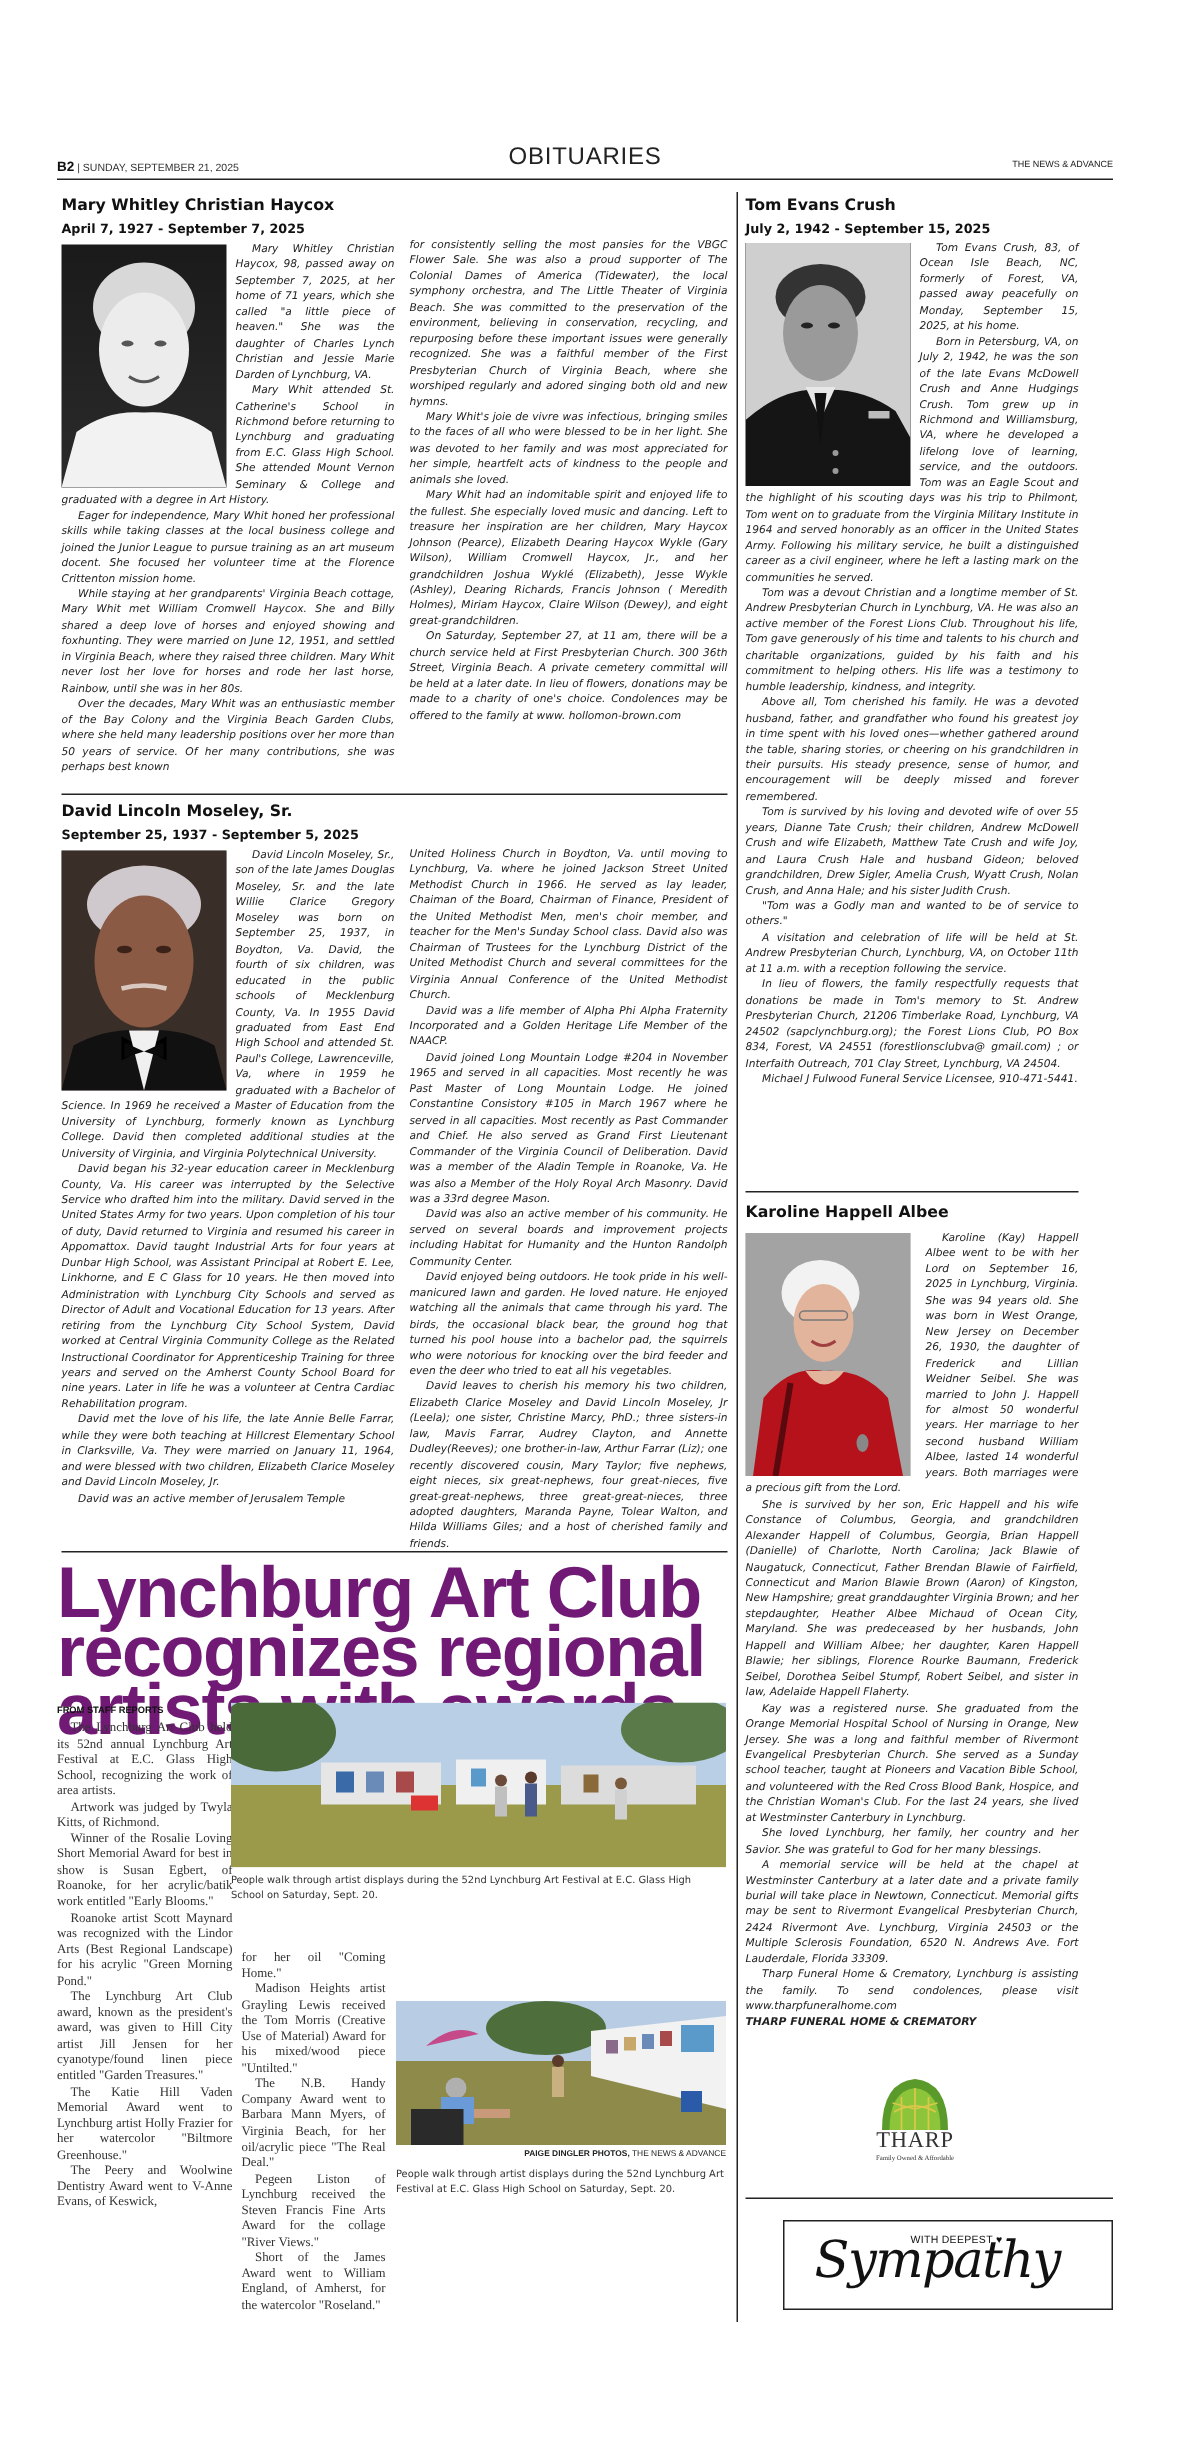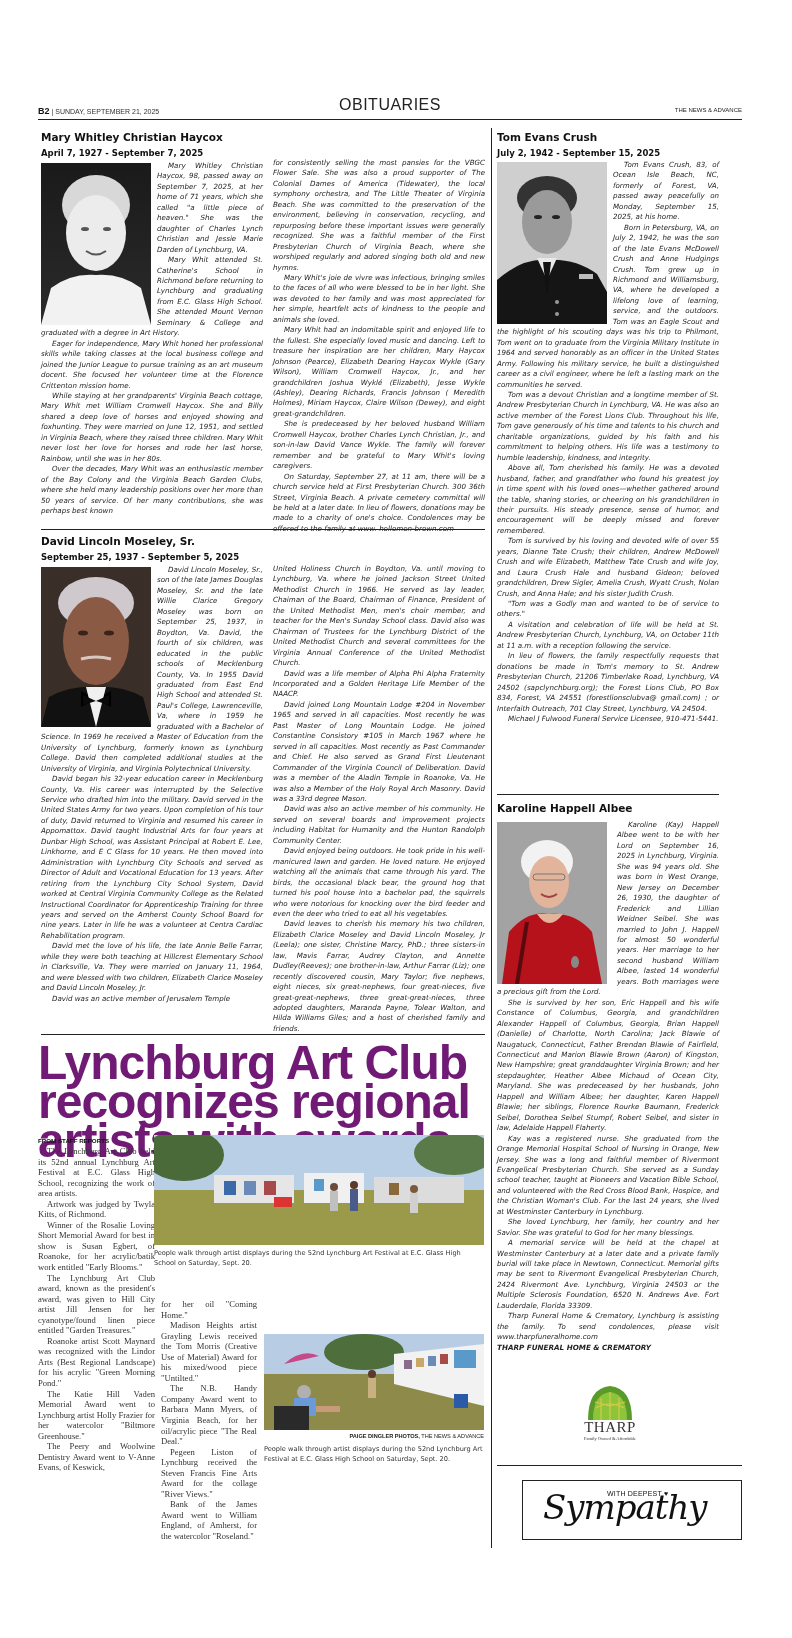--- a/index.html
+++ b/index.html
@@ -87,21 +87,20 @@
     <p>Mary Whitley Christian Haycox, 98, passed away on September 7, 2025, at her home of 71 years, which she called "a little piece of heaven." She was the daughter of Charles Lynch Christian and Jessie Marie Darden of Lynchburg, VA.</p>
     <p>Mary Whit attended St. Catherine's School in Richmond before returning to Lynchburg and graduating from E.C. Glass High School. She attended Mount Vernon Seminary &amp; College and graduated with a degree in Art History.</p>
     <p>Eager for independence, Mary Whit honed her professional skills while taking classes at the local business college and joined the Junior League to pursue training as an art museum docent. She focused her volunteer time at the Florence Crittenton mission home.</p>
     <p>While staying at her grandparents' Virginia Beach cottage, Mary Whit met William Cromwell Haycox. She and Billy shared a deep love of horses and enjoyed showing and foxhunting. They were married on June 12, 1951, and settled in Virginia Beach, where they raised three children. Mary Whit never lost her love for horses and rode her last horse, Rainbow, until she was in her 80s.</p>
     <p>Over the decades, Mary Whit was an enthusiastic member of the Bay Colony and the Virginia Beach Garden Clubs, where she held many leadership positions over her more than 50 years of service. Of her many contributions, she was perhaps best known</p>
   </div>
   <div class="col2 body-text" style="top:27px">
     <p style="text-indent:0">for consistently selling the most pansies for the VBGC Flower Sale. She was also a proud supporter of The Colonial Dames of America (Tidewater), the local symphony orchestra, and The Little Theater of Virginia Beach. She was committed to the preservation of the environment, believing in conservation, recycling, and repurposing before these important issues were generally recognized. She was a faithful member of the First Presbyterian Church of Virginia Beach, where she worshiped regularly and adored singing both old and new hymns.</p>
     <p>Mary Whit's joie de vivre was infectious, bringing smiles to the faces of all who were blessed to be in her light. She was devoted to her family and was most appreciated for her simple, heartfelt acts of kindness to the people and animals she loved.</p>
     <p>Mary Whit had an indomitable spirit and enjoyed life to the fullest. She especially loved music and dancing. Left to treasure her inspiration are her children, Mary Haycox Johnson (Pearce), Elizabeth Dearing Haycox Wykle (Gary Wilson), William Cromwell Haycox, Jr., and her grandchildren Joshua Wyklé (Elizabeth), Jesse Wykle (Ashley), Dearing Richards, Francis Johnson ( Meredith Holmes), Miriam Haycox, Claire Wilson (Dewey), and eight great-grandchildren.</p>
-    <p>She is predeceased by her beloved husband William Cromwell Haycox, brother Charles Lynch Christian, Jr., and son-in-law David Vance Wykle. The family will forever remember and be grateful to Mary Whit's loving caregivers.</p>
     <p>On Saturday, September 27, at 11 am, there will be a church service held at First Presbyterian Church. 300 36th Street, Virginia Beach. A private cemetery committal will be held at a later date. In lieu of flowers, donations may be made to a charity of one's choice. Condolences may be offered to the family at www. hollomon-brown.com</p>
   </div>
 </div>
 
 <div class="rule" style="left:41px;top:529px;width:444px;"></div>
 
 <div id="moseley">
   <div class="obit-name">David Lincoln Moseley, Sr.</div>
   <div class="obit-dates" style="margin-top:5px">September 25, 1937 - September 5, 2025</div>
   <div class="col1 body-text">
@@ -210,22 +209,22 @@
 <div class="rule" style="left:497px;top:1465px;width:245px;"></div>
 
 <div id="article-headline">Lynchburg Art Club recognizes regional artists with awards</div>
 
 <div id="art-col1">
   <div id="byline">FROM STAFF REPORTS</div>
   <div class="serif-text">
     <p>The Lynchburg Art Club held its 52nd annual Lynchburg Art Festival at E.C. Glass High School, recognizing the work of area artists.</p>
     <p>Artwork was judged by Twyla Kitts, of Richmond.</p>
     <p>Winner of the Rosalie Loving Short Memorial Award for best in show is Susan Egbert, of Roanoke, for her acrylic/batik work entitled "Early Blooms."</p>
+    <p>Roanoke artist Scott Maynard was recognized with the Lindor Arts (Best Regional Landscape) for his acrylic "Green Morning Pond."</p>
     <p>The Lynchburg Art Club award, known as the president's award, was given to Hill City artist Jill Jensen for her cyanotype/found linen piece entitled "Garden Treasures."</p>
-    <p>Roanoke artist Scott Maynard was recognized with the Lindor Arts (Best Regional Landscape) for his acrylic "Green Morning Pond."</p>
     <p>The Katie Hill Vaden Memorial Award went to Lynchburg artist Holly Frazier for her watercolor "Biltmore Greenhouse."</p>
     <p>The Peery and Woolwine Dentistry Award went to V-Anne Evans, of Keswick,</p>
   </div>
 </div>
 
 <div id="photo1">
   <svg width="330" height="110" viewBox="0 0 330 110" preserveAspectRatio="none">
     <rect width="330" height="55" fill="#b9cfe6"></rect>
     <rect y="55" width="330" height="55" fill="#9a9a4a"></rect>
     <ellipse cx="30" cy="20" rx="40" ry="26" fill="#4a6a3a"></ellipse>
@@ -248,21 +247,21 @@
   </svg>
 </div>
 <div id="caption1">People walk through artist displays during the 52nd Lynchburg Art Festival at E.C. Glass High School on Saturday, Sept. 20.</div>
 
 <div id="art-col2">
   <div class="serif-text">
     <p style="text-indent:0">for her oil "Coming Home."</p>
     <p>Madison Heights artist Grayling Lewis received the Tom Morris (Creative Use of Material) Award for his mixed/wood piece "Untilted."</p>
     <p>The N.B. Handy Company Award went to Barbara Mann Myers, of Virginia Beach, for her oil/acrylic piece "The Real Deal."</p>
     <p>Pegeen Liston of Lynchburg received the Steven Francis Fine Arts Award for the collage "River Views."</p>
-    <p>Bank of the James Award went to William England, of Amherst, for the watercolor "Roseland."</p>
+    <p>Short of the James Award went to William England, of Amherst, for the watercolor "Roseland."</p>
   </div>
 </div>
 
 <div id="photo2">
   <svg width="220" height="96" viewBox="0 0 220 96" preserveAspectRatio="none">
     <rect width="220" height="40" fill="#b8cde3"></rect>
     <rect y="40" width="220" height="56" fill="#8e8a4a"></rect>
     <ellipse cx="100" cy="18" rx="40" ry="18" fill="#4e6e3c"></ellipse>
     <path d="M130 20 L220 10 L220 72 L130 50 Z" fill="#f2f2f2"></path>
     <rect x="140" y="26" width="8" height="9" fill="#8a6a8a"></rect>

